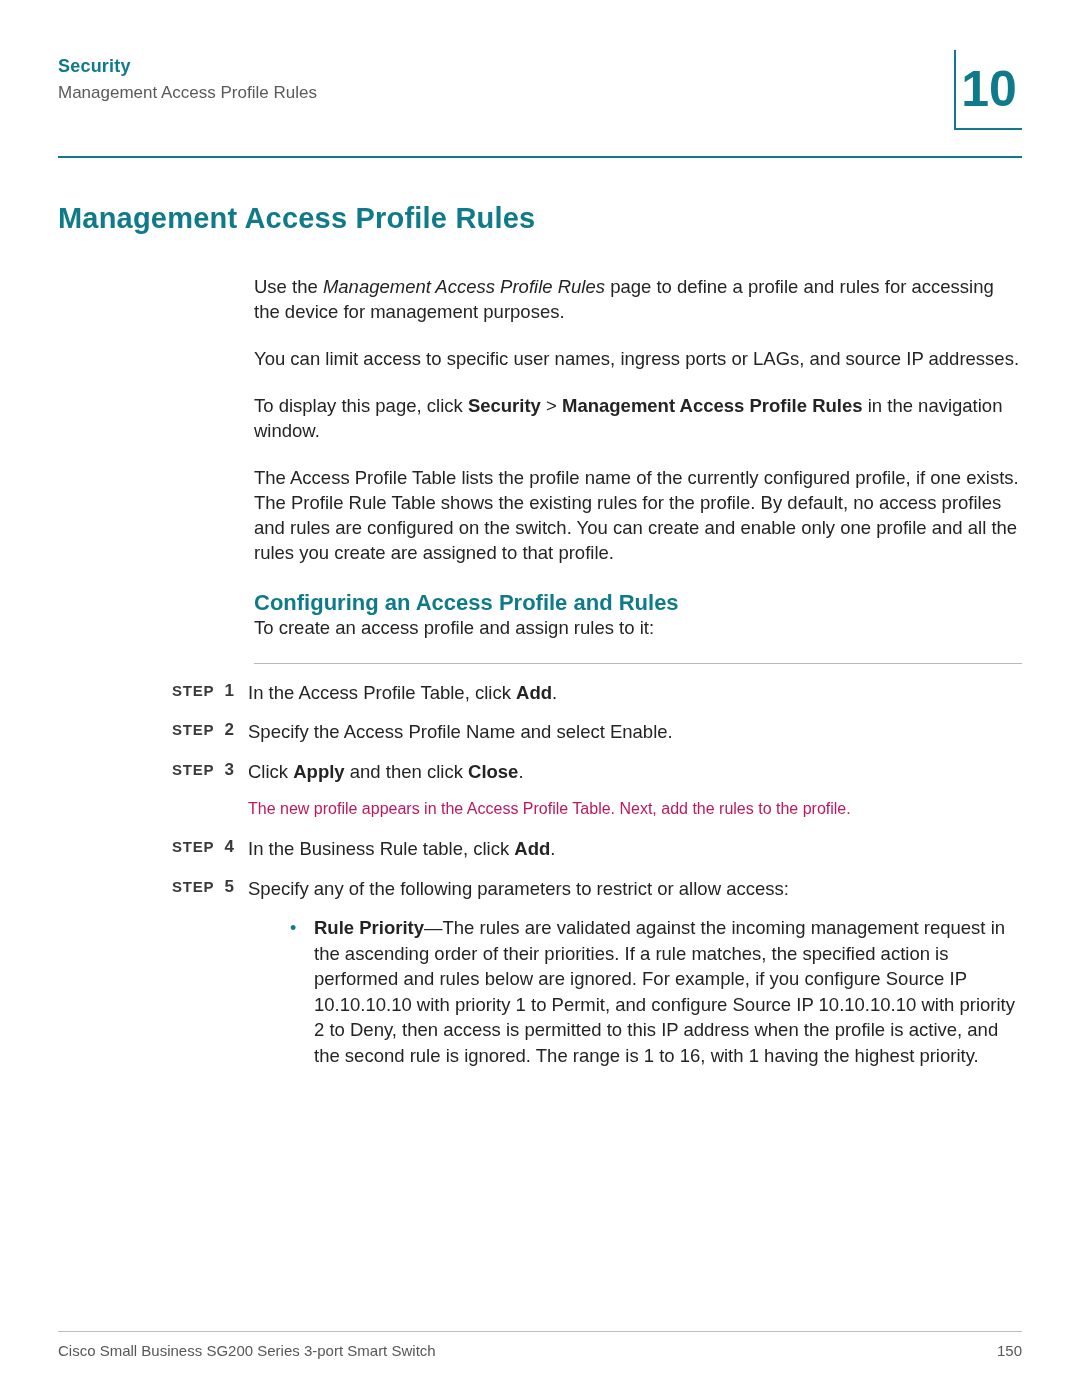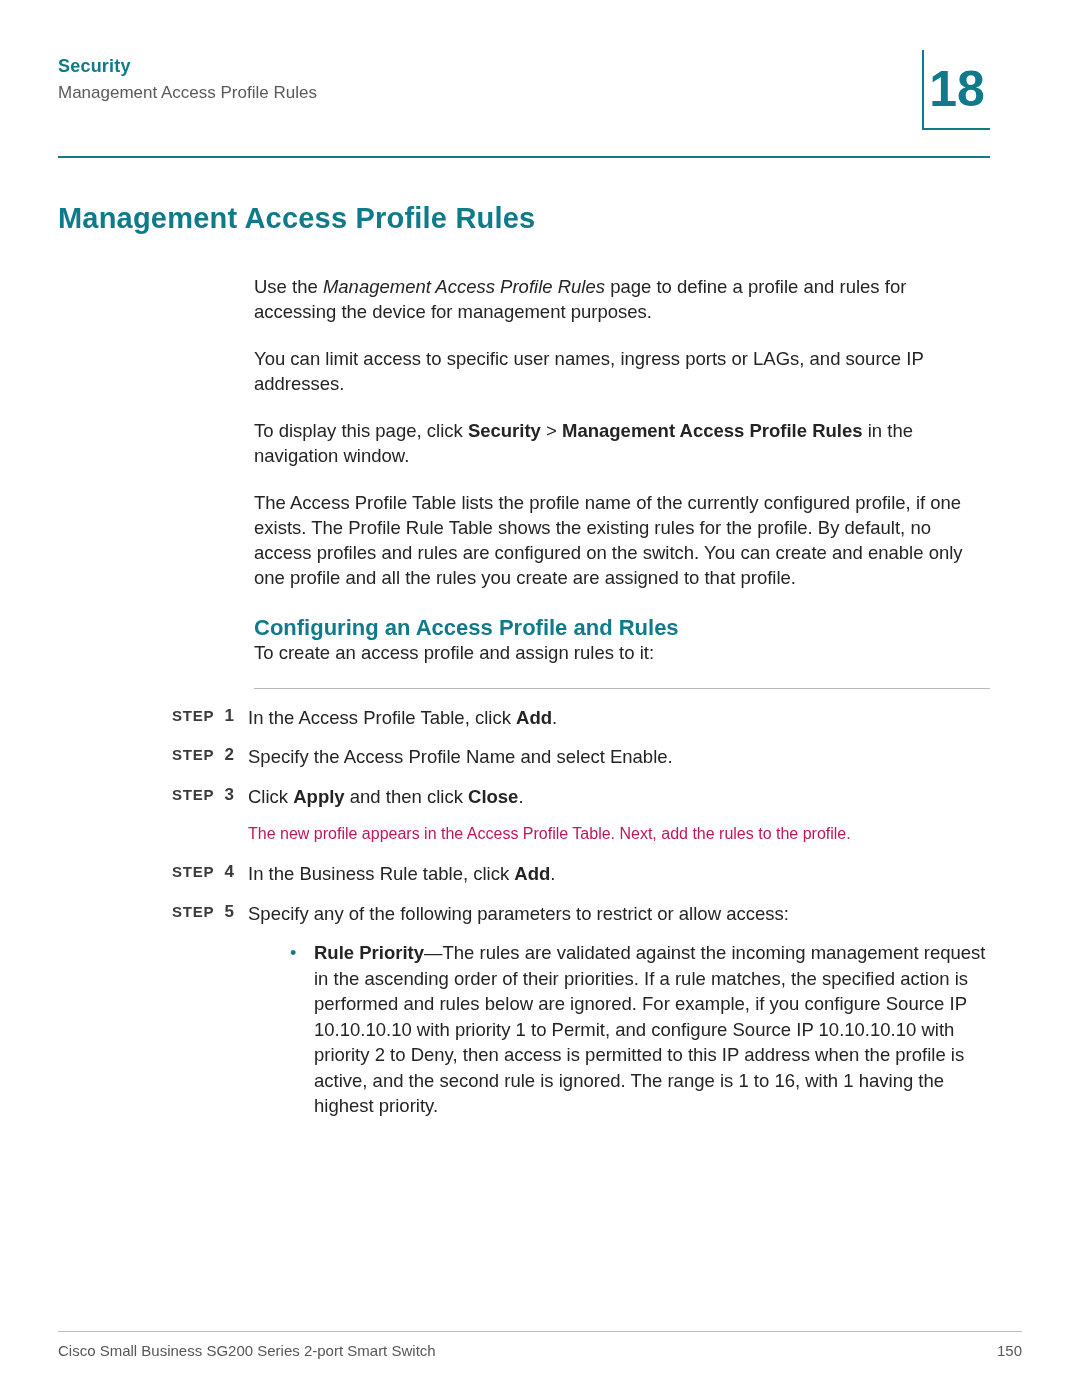--- a/index.html
+++ b/index.html
@@ -1,17 +1,17 @@
 <!DOCTYPE html>
 <html><head>
 <meta charset="utf-8">
 <style>
   * { box-sizing: border-box; margin: 0; padding: 0; }
   html, body { width: 1080px; height: 1397px; background: #fff; font-family: Arial, Helvetica, sans-serif; color: #2c2c2c; }
-  .page { position: relative; width: 1080px; height: 1397px; padding: 56px 90px 0 58px; }
+  .page { position: relative; width: 1080px; height: 1397px; padding: 56px 58px 0 58px; }
   .header { position: relative; height: 78px; }
   .hdr-section { color: #0f7b8a; font-weight: 700; font-size: 18px; letter-spacing: 0.2px; }
   .hdr-sub { color: #5a5a5a; font-size: 17px; margin-top: 6px; }
   .chapter-box { position: absolute; right: 0; top: -6px; width: 68px; height: 80px; border-left: 2px solid #0f7b8a; border-bottom: 2px solid #0f7b8a; display: flex; align-items: center; justify-content: center; }
   .chapter-num { color: #0f7b8a; font-size: 50px; font-weight: 700; line-height: 1; }
   .rule-top { margin-top: 22px; border-top: 2px solid #0f7b8a; height: 0; }
   .h1 { color: #0f7b8a; font-size: 29px; font-weight: 700; margin-top: 44px; margin-bottom: 40px; letter-spacing: 0.2px; }
   .body-area { margin-left: 196px; margin-right: 0; }
   .para { font-size: 18.5px; line-height: 1.35; color: #242424; margin-bottom: 22px; }
   .para .ital { font-style: italic; }
@@ -36,21 +36,21 @@
 </style>
 </head>
 <body>
 
 <div class="page">
 
   <div class="header">
     <div class="hdr-section">Security</div>
     <div class="hdr-sub">Management Access Profile Rules</div>
     <div class="chapter-box">
-      <div class="chapter-num">18</div>
+      <div class="chapter-num">10</div>
     </div>
   </div>
 
   <div class="rule-top"></div>
 
   <div class="h1">Management Access Profile Rules</div>
 
   <div class="body-area">
 
     <p class="para">
@@ -119,18 +119,18 @@
           </div>
         </div>
       </div>
 
     </div>
   </div>
 
   <div class="footer">
     <hr class="footer-rule">
     <div class="footer-row">
-      <span>Cisco Small Business SG200 Series 2-port Smart Switch</span>
+      <span>Cisco Small Business SG200 Series 3-port Smart Switch</span>
       <span>150</span>
     </div>
   </div>
 
 </div>
 
 </body></html>

